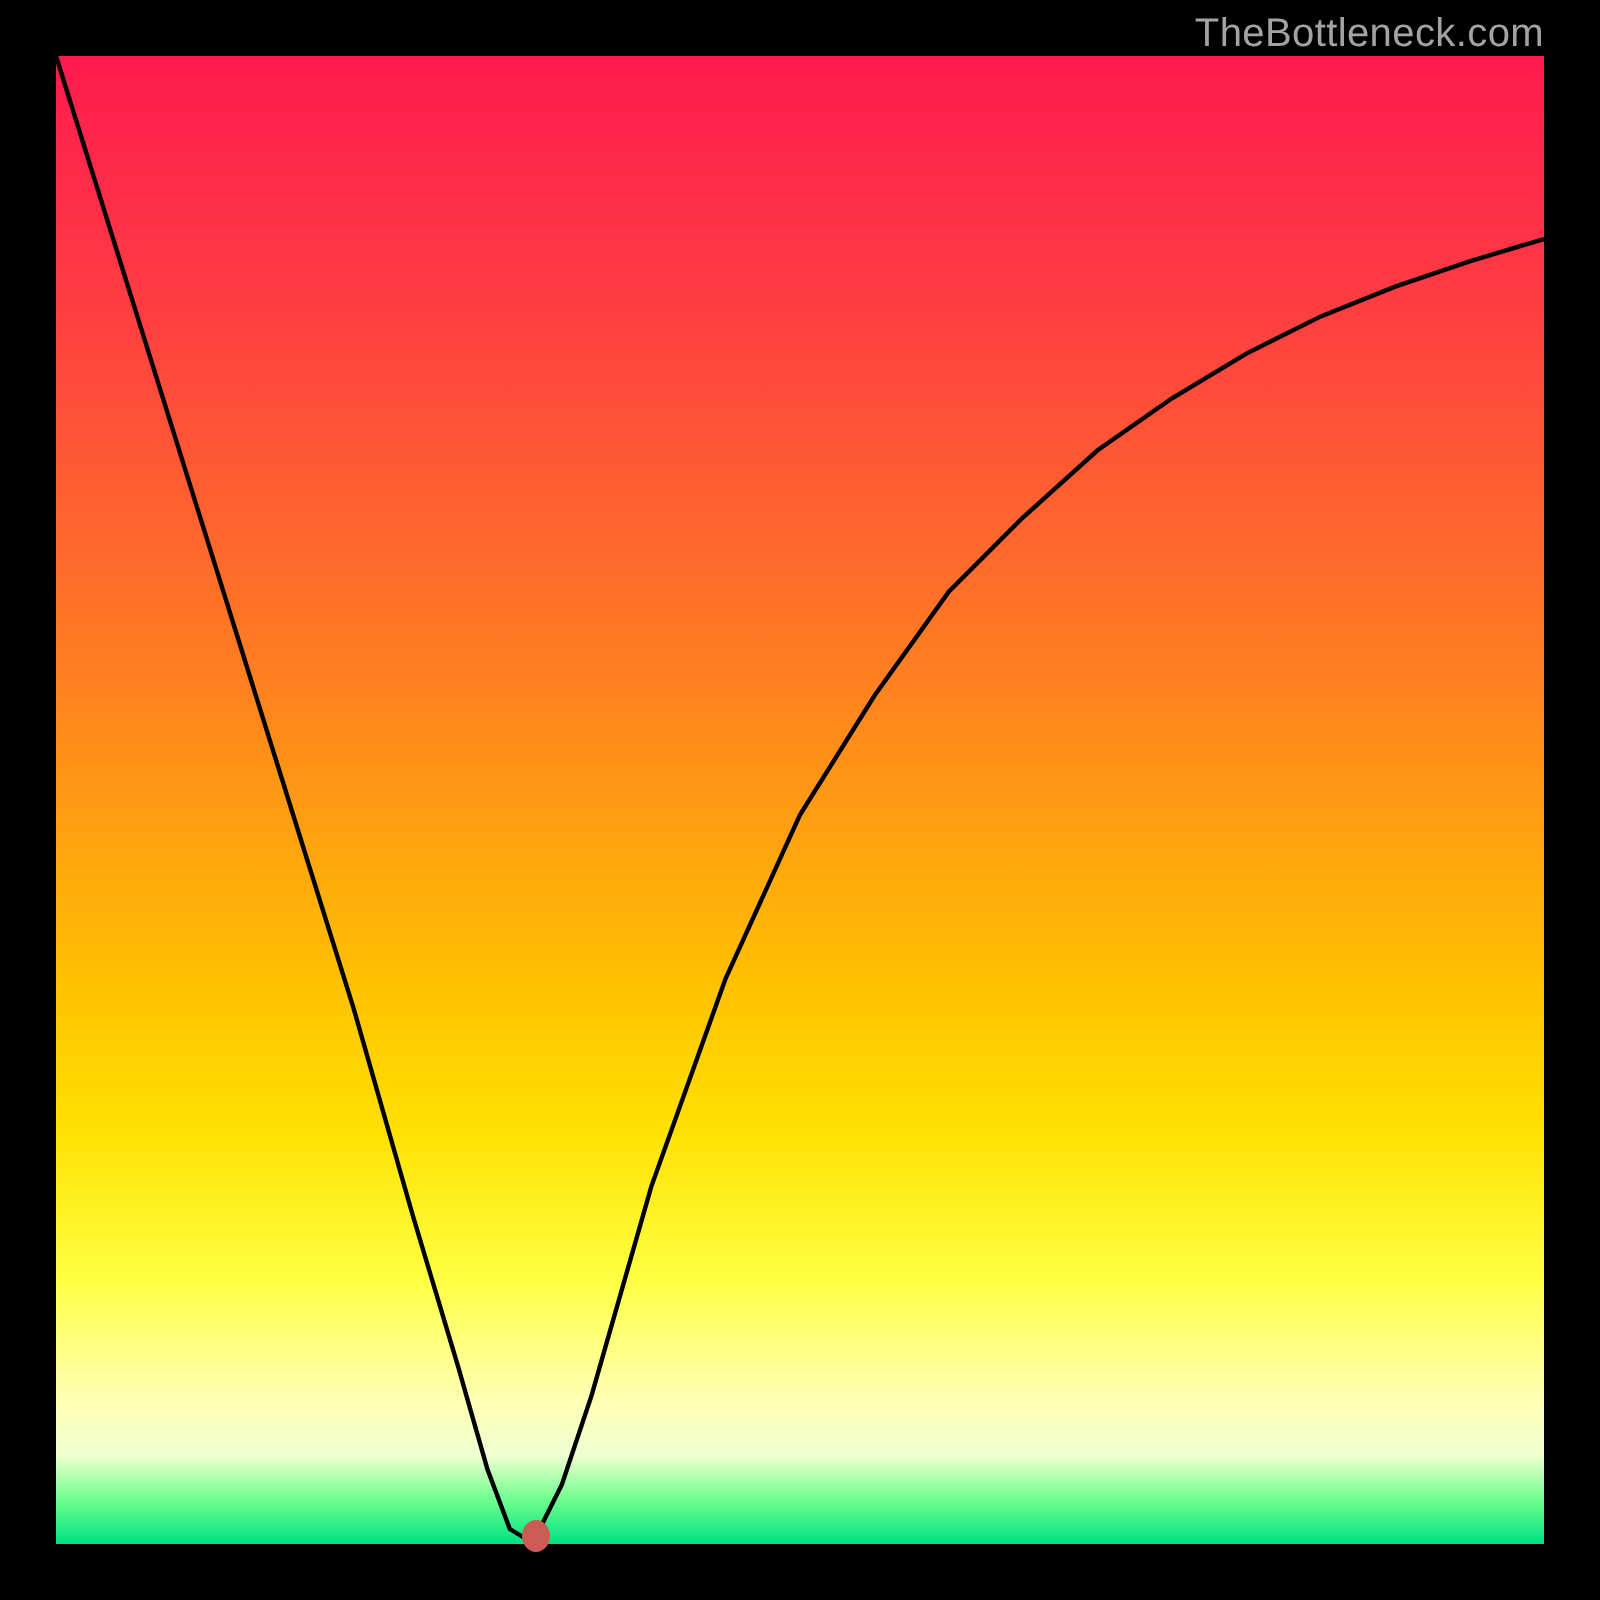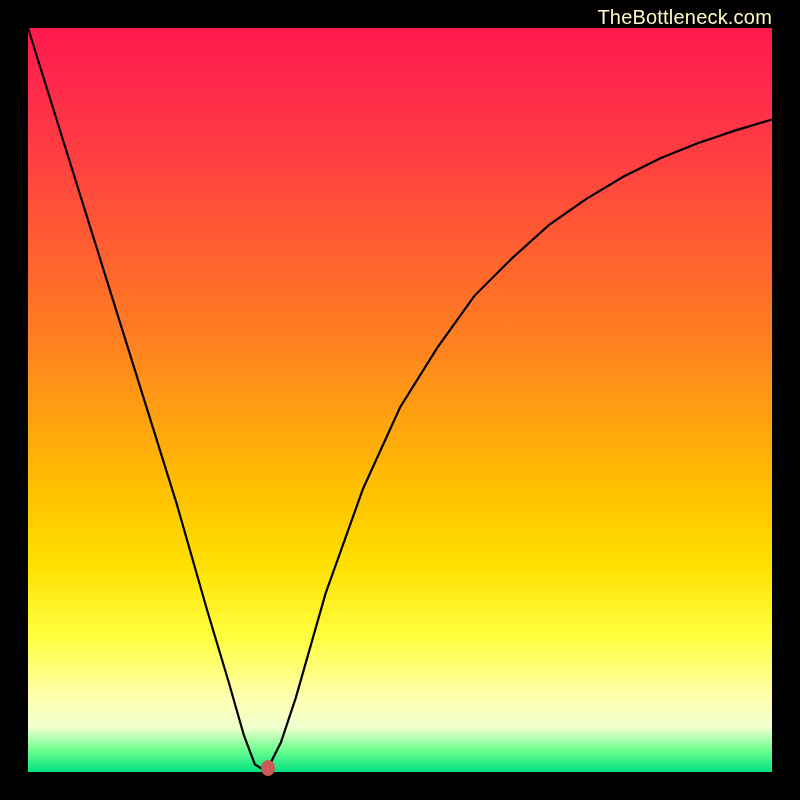--- a/index.html
+++ b/index.html
@@ -29,21 +29,21 @@
       #ffffb0 90%,
       #f0ffd0 94%,
       #70ff90 97%,
       #00e080 100%
     );
   }
   .watermark {
     position: absolute;
     top: 6px;
     right: 28px;
-    color: #fef9c3;
+    color: #a3a3a3;
     font-size: 20px;
     font-weight: 500;
     letter-spacing: 0.2px;
   }
   .curve-svg {
     position: absolute;
     left: 28px;
     top: 28px;
     width: 744px;
     height: 744px;

